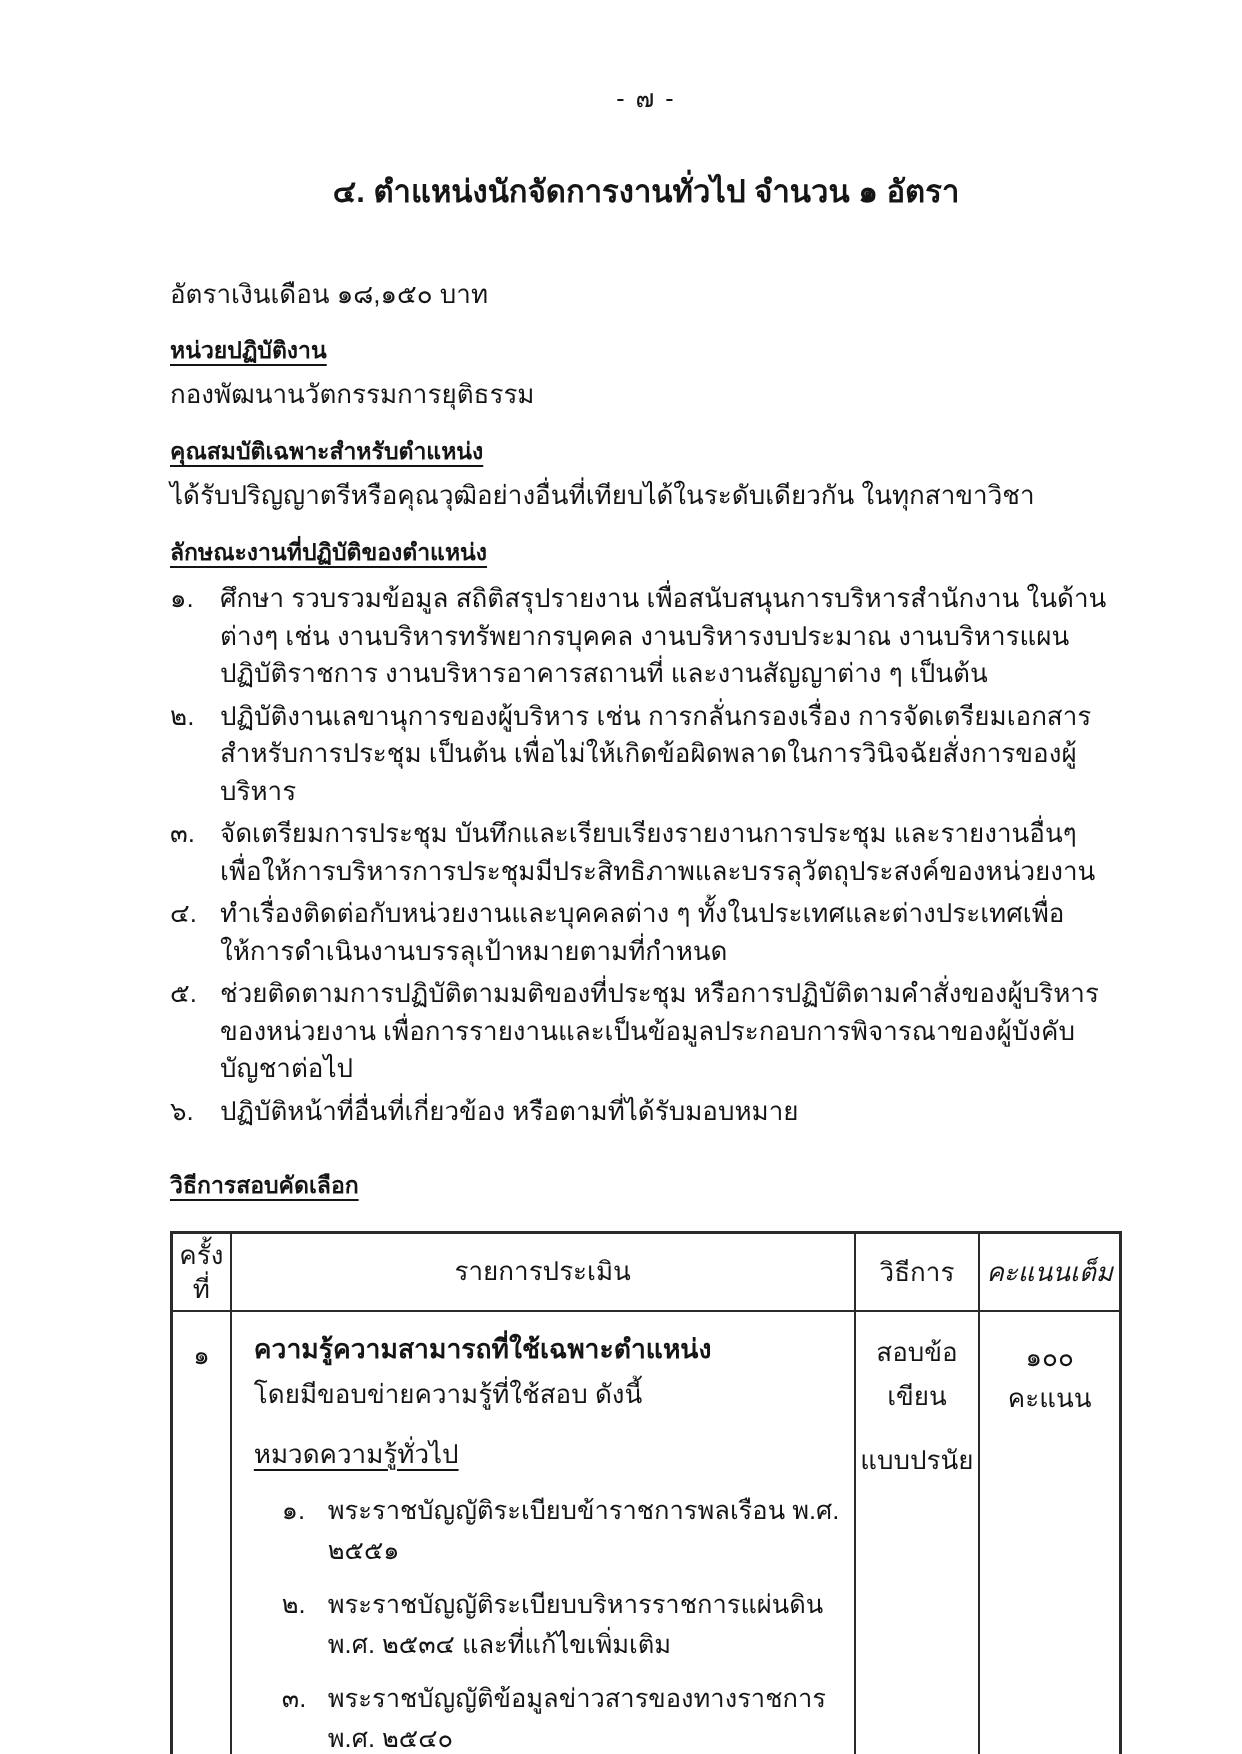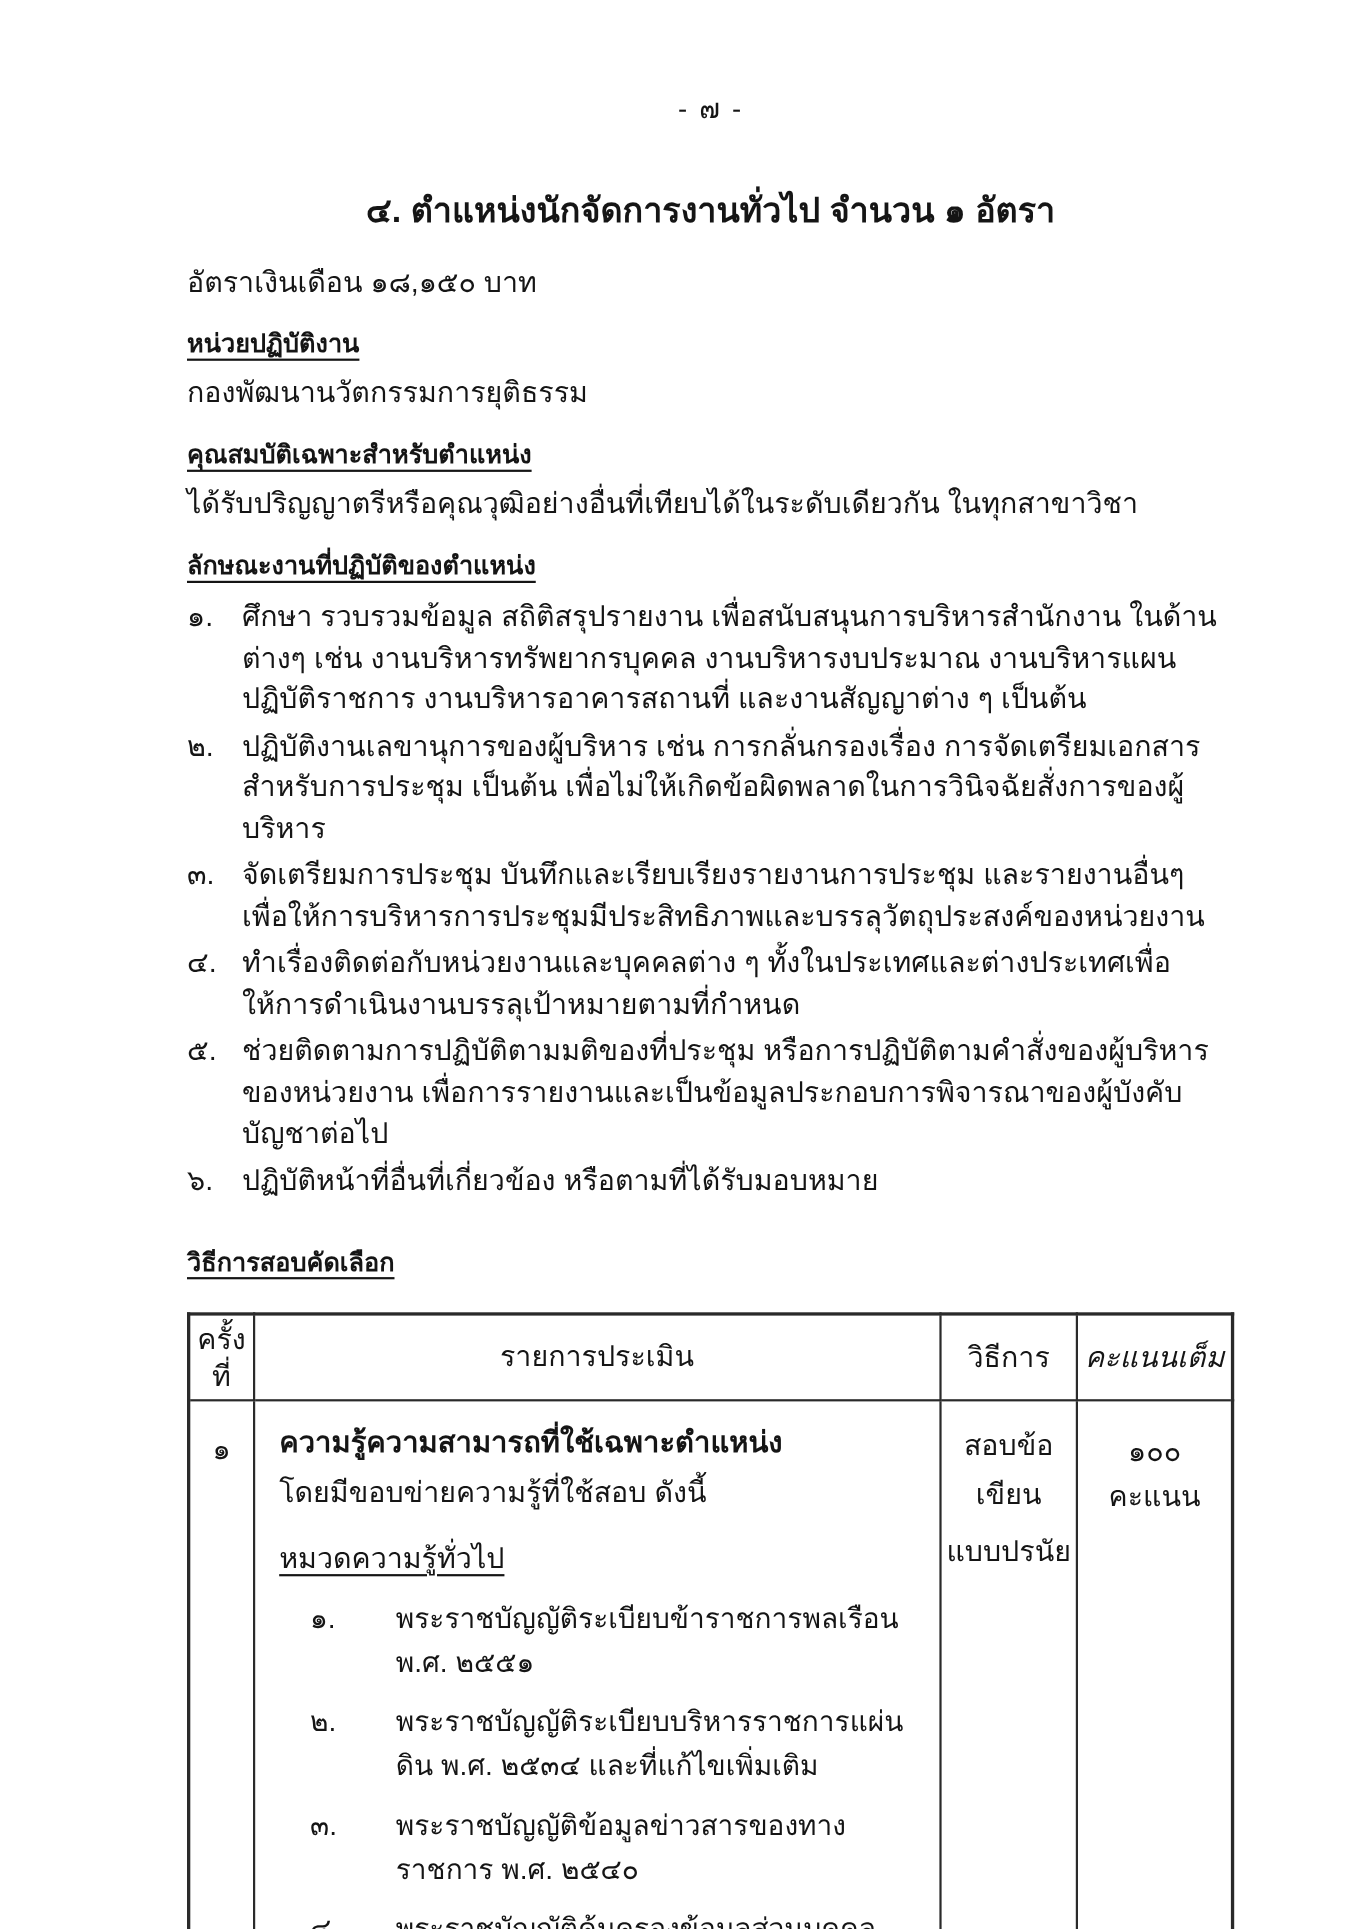--- a/index.html
+++ b/index.html
@@ -4,21 +4,21 @@
 <style>
   * { margin:0; padding:0; box-sizing:border-box; }
   html, body { width:1242px; height:1754px; background:#ffffff; overflow:hidden; }
   body { font-family:"Liberation Sans", sans-serif; color:#151515; }
   .page {
     position:relative; width:1242px; height:1754px; background:#ffffff;
     padding:78px 120px 0 170px;
   }
   .page-number { text-align:center; font-size:25px; letter-spacing:2px; }
   .doc-title { text-align:center; font-size:31px; font-weight:bold; margin-top:48px; }
-  .salary { font-size:26px; margin-top:21px; line-height:38px; }
+  .salary { font-size:26px; margin-top:59px; line-height:38px; }
   .sec-heading {
     font-size:23px; font-weight:bold; margin-top:15px; line-height:40px;
     text-decoration:underline; text-underline-offset:6px; text-decoration-thickness:2px;
     display:inline-block;
   }
   .sec-heading-wrap { margin-top:2px; }
   .sec-body { font-size:26px; margin-top:4px; line-height:40px; }
   .duties { list-style:none; margin-top:8px; }
   .duty { display:flex; font-size:26px; line-height:37.5px; margin-top:5px; }
   .duty .num { width:50px; flex:0 0 50px; }
@@ -43,23 +43,23 @@
   td.cell-eval { padding:16px 14px 26px 22px; }
   .eval-title { font-weight:bold; font-size:26.5px; line-height:42px; }
   .eval-intro { line-height:44px; margin-top:2px; }
   .eval-category {
     display:inline-block; margin-top:16px; line-height:44px;
     text-decoration:underline; text-underline-offset:6px; text-decoration-thickness:2px;
   }
   .eval-list { list-style:none; margin-top:8px; margin-left:28px; }
   .eval-item { display:flex; font-size:25.5px; line-height:40px; margin-top:14px; }
   .eval-item .num { width:46px; flex:0 0 46px; }
-  .eval-item .txt { flex:1;margin-left:32px; }
+  .eval-item .txt { flex:1; }
   td.cell-method { text-align:center; padding-top:18px; }
-  .method-line { line-height:44px; margin-top:8px; }
+  .method-line { line-height:44px; margin-top:20px; }
   .method-line:first-child { margin-top:0; }
   td.cell-score { text-align:center; padding-top:24px; }
 </style>
 </head>
 <body>
 
 <div class="page">
 
   <div class="page-number">- ๗ -</div>
 

